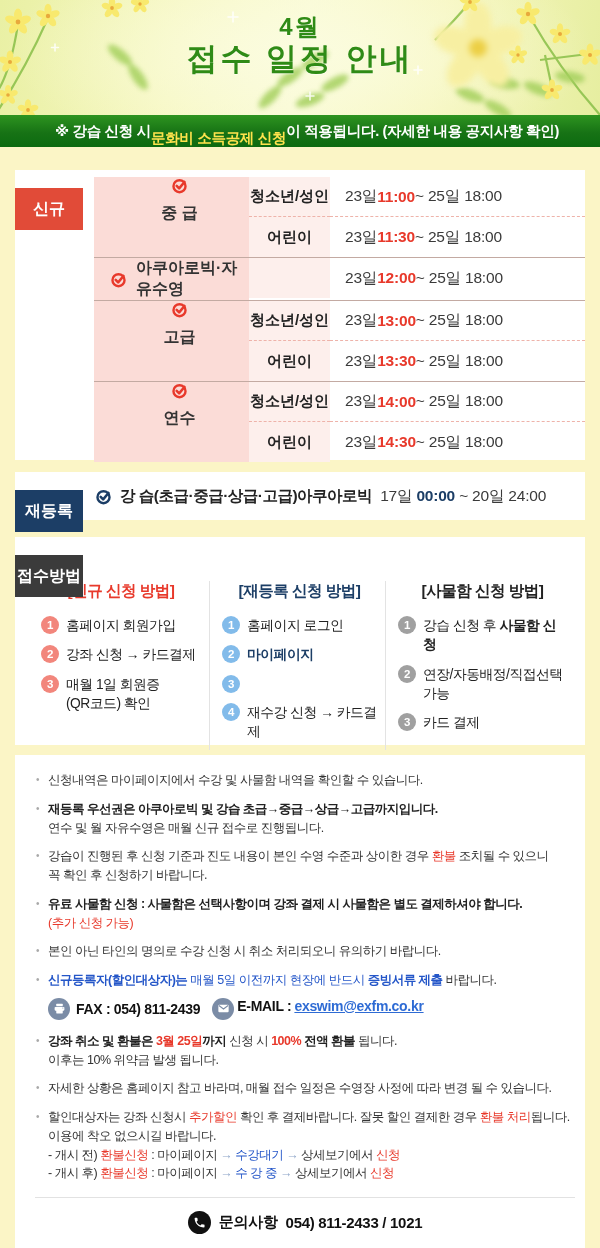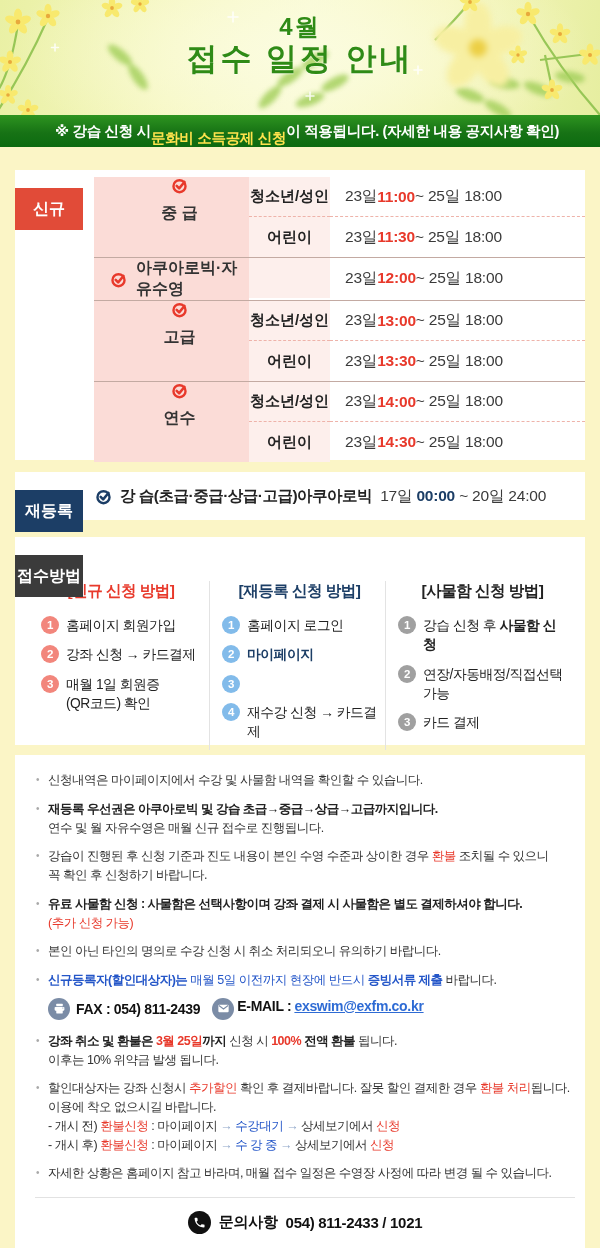--- a/index.html
+++ b/index.html
@@ -418,25 +418,25 @@
             <path d="M3.5 6.5l8.5 6.5 8.5-6.5" fill="none" stroke="#7b8ca6" stroke-width="2"></path>
           </svg>
         </span>
         <span class="c-label">E-MAIL :</span>
         <a class="c-link" href="#">exswim@exfm.co.kr</a>
       </span>
     </div>
 
     <div class="note"><span class="b">강좌 취소 및 환불은 </span><span class="rb">3월 25일</span><span class="b">까지</span><span> 신청 시 </span><span class="rb">100%</span><span class="b"> 전액 환불</span><span> 됩니다.
 이후는 10% 위약금 발생 됩니다.</span></div>
+    <div class="note"><span>자세한 상황은 홈페이지 참고 바라며, 매월 접수 일정은 수영장 사정에 따라 변경 될 수 있습니다.</span></div>
     <div class="note"><span>할인대상자는 강좌 신청시 </span><span class="r">추가할인</span><span> 확인 후 결제바랍니다. 잘못 할인 결제한 경우 </span><span class="r">환불 처리</span><span>됩니다.
 이용에 착오 없으시길 바랍니다.
 - 개시 전) </span><span class="r">환불신청</span><span> : 마이페이지 </span><span class="ar">→</span><span> </span><span class="blu">수강대기</span><span> </span><span class="ar">→</span><span> 상세보기에서 </span><span class="r">신청</span><span>
 - 개시 후) </span><span class="r">환불신청</span><span> : 마이페이지 </span><span class="ar">→</span><span> </span><span class="blu">수 강 중</span><span> </span><span class="ar">→</span><span> 상세보기에서 </span><span class="r">신청</span></div>
-    <div class="note"><span>자세한 상황은 홈페이지 참고 바라며, 매월 접수 일정은 수영장 사정에 따라 변경 될 수 있습니다.</span></div>
 
     <div class="foot">
       <span class="picon">
         <svg width="13" height="13" viewBox="0 0 24 24" fill="#fff">
           <path d="M6.6 10.8c1.5 3 3.9 5.4 6.9 6.9l2.3-2.3c.3-.3.7-.4 1-.2 1.1.4 2.3.6 3.5.6.6 0 1 .4 1 1V20c0 .6-.4 1-1 1C10.6 21 3 13.4 3 4c0-.6.4-1 1-1h3.2c.6 0 1 .4 1 1 0 1.2.2 2.4.6 3.5.1.3 0 .7-.2 1l-2 2.3z"></path>
         </svg>
       </span>
       <span class="f-label">문의사항</span>
       <span class="f-phone">054) 811-2433 / 1021</span>
     </div>

